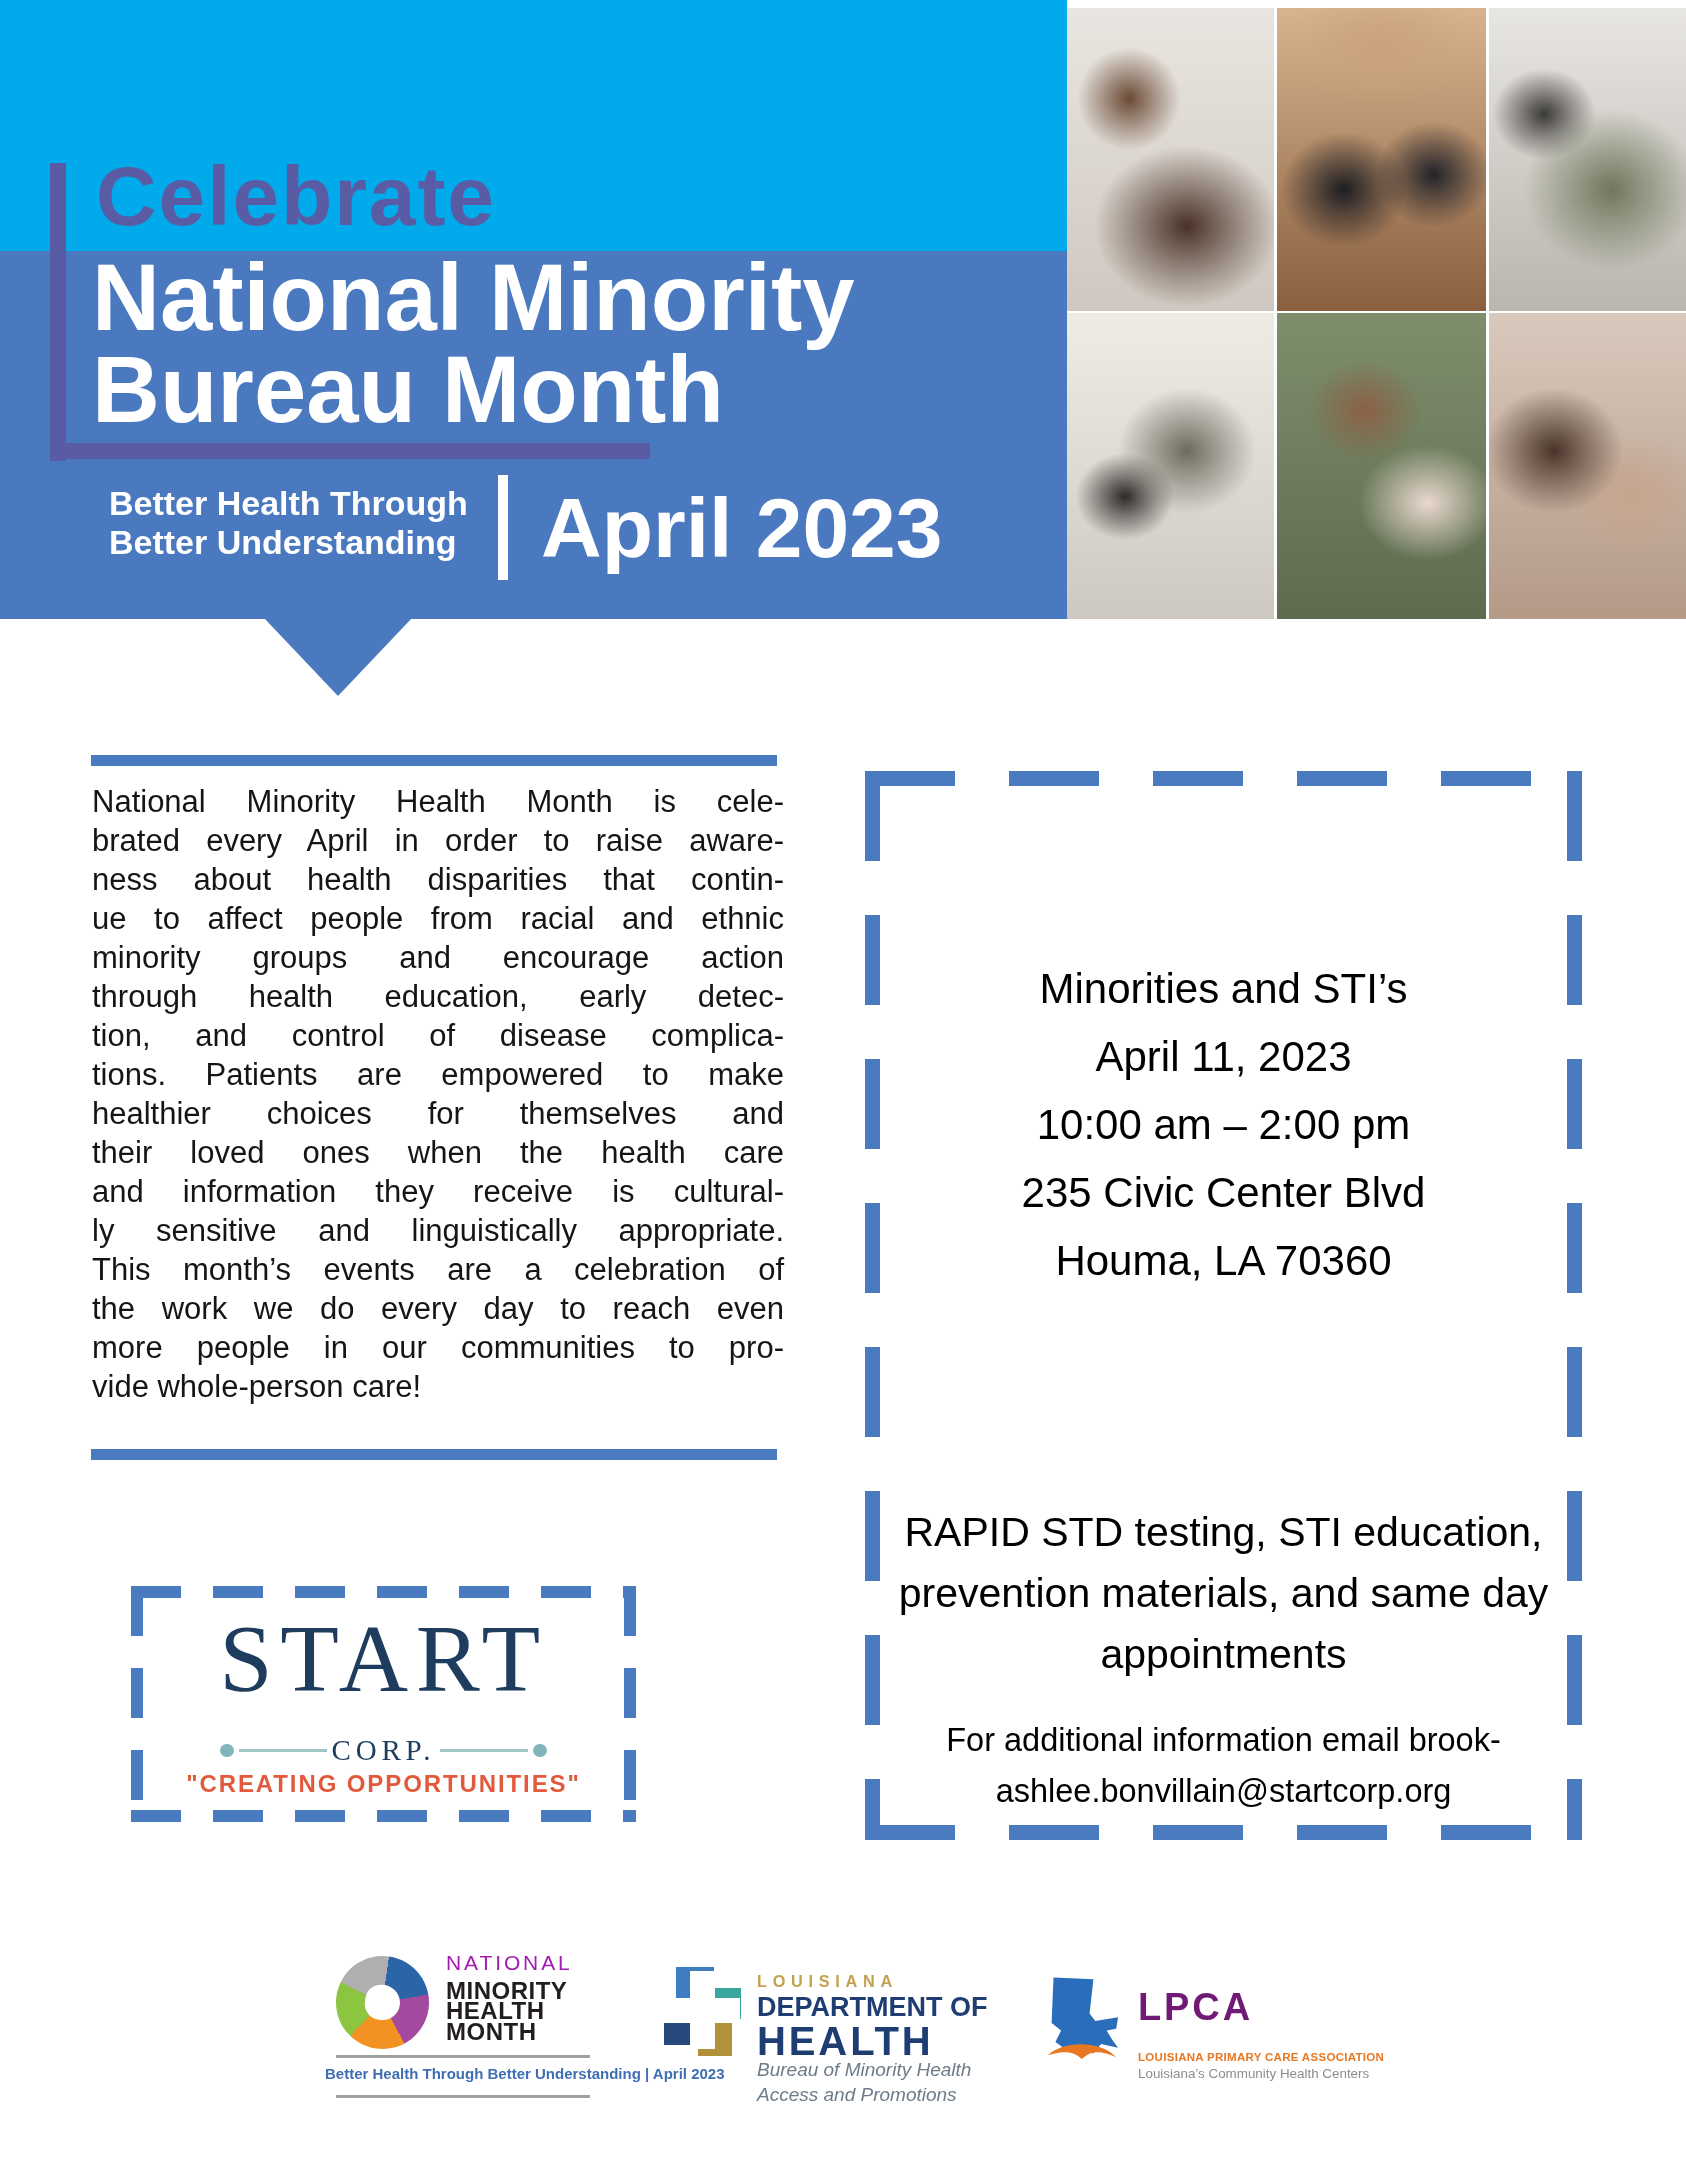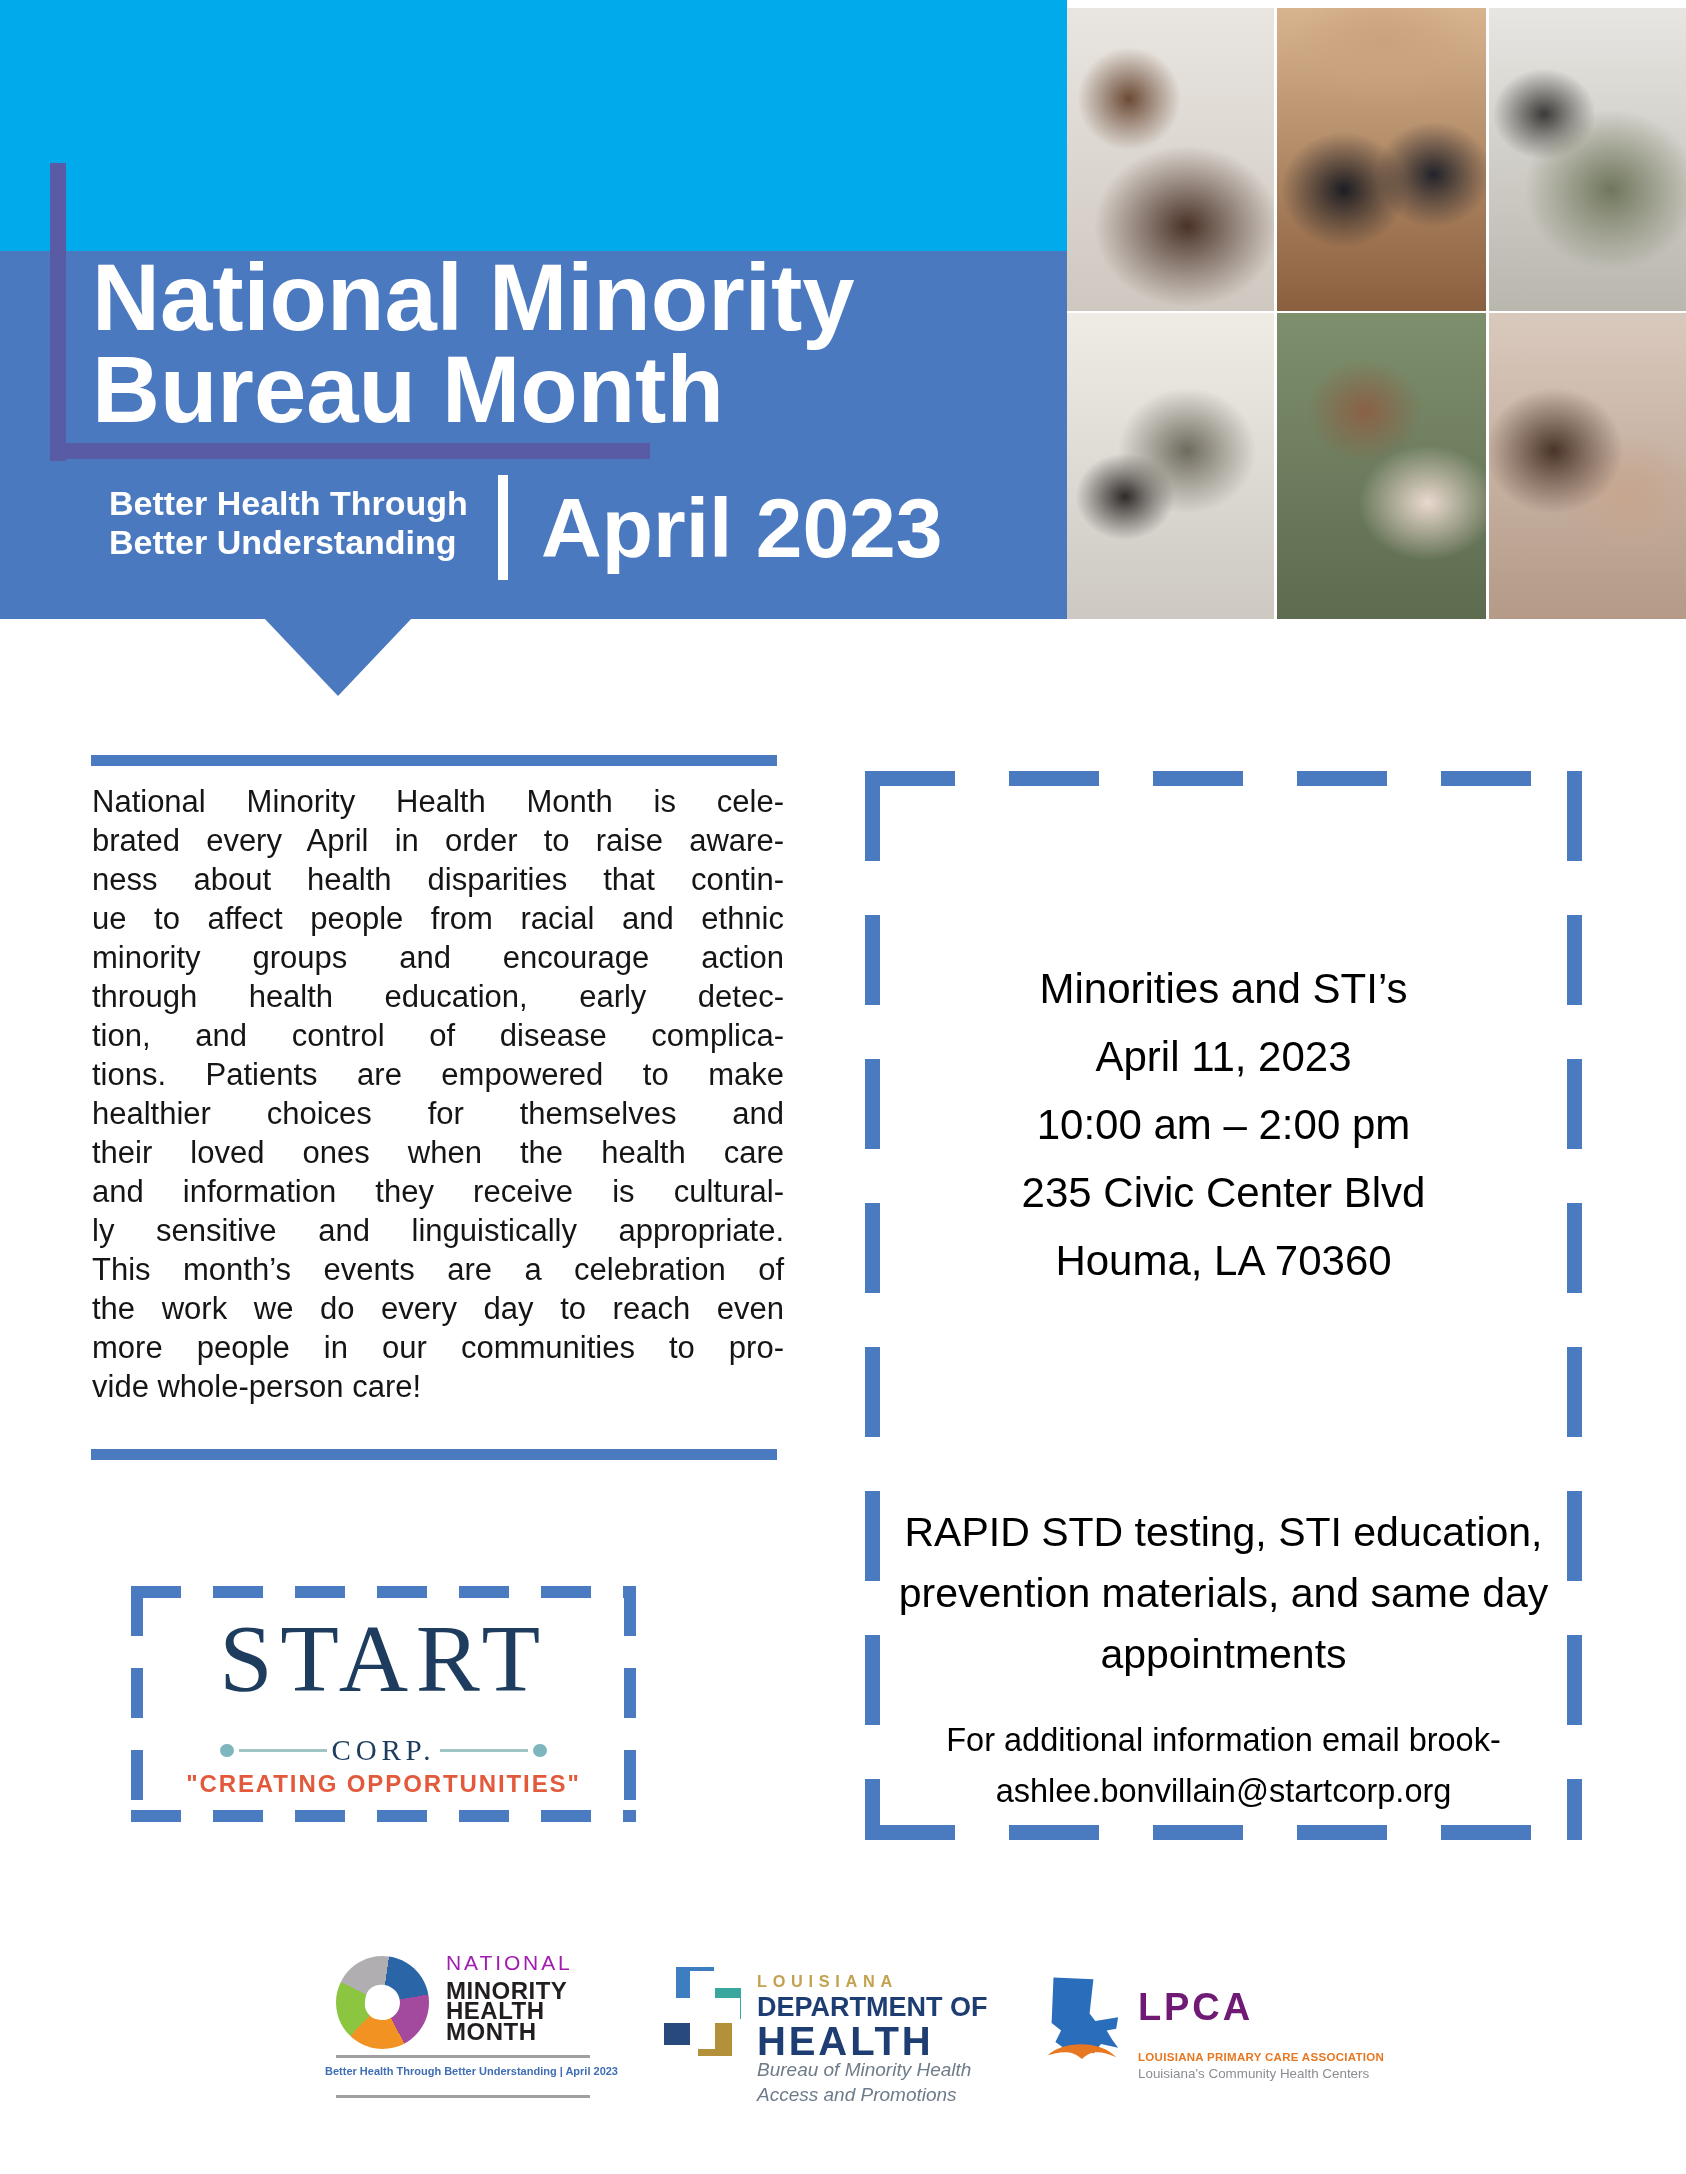--- a/index.html
+++ b/index.html
@@ -93,21 +93,21 @@
            background:conic-gradient(from 0deg, #2a65a8 0 20%, #a3499e 20% 40%, #f29222 40% 60%,
                                      #8cc540 60% 80%, #b1aeb1 80% 100%); }
   .swirl-center { position:absolute; left:29px; top:29px; width:35px; height:35px;
                   border-radius:46% 54% 52% 48%; background:#ffffff; }
   .nmhm-text { left:446px; top:1951px; }
   .nmhm-national { font-size:21px; letter-spacing:2.9px; color:#a21caf; margin-bottom:5.7px; }
   .nmhm-big { font-size:24px; font-weight:800; line-height:20.6px; letter-spacing:0.5px; color:#221e1f; }
   .nmhm-rule { left:336px; width:254px; height:2.9px; background:#a0a0a0; }
   .nmhm-rule1 { top:2055px; } .nmhm-rule2 { top:2095px; }
   .nmhm-tagline { left:325px; top:2065px; width:277px; text-align:left; white-space:nowrap;
-                  font-size:11px; font-weight:bold; color:#3f6eb4; }
+                  font-size:15px; font-weight:bold; color:#3f6eb4; }
 
   .ldh-icon { left:664px; top:1967px; width:78px; height:90px; }
   .ldh-sq { position:absolute; }
   .ldh-b { left:11.5px; top:0;    width:38px; height:38px; background:#3f7dc1; }
   .ldh-t { left:46px; top:21px; width:31px; height:31px; background:#3aa79f; }
   .ldh-n { left:0;    top:42px; width:36px; height:36px; background:#28497b; }
   .ldh-g { left:34px; top:55px; width:34px; height:34px; background:#b3913b; }
   .ldh-plus-v { left:26px; top:3.8px;  width:25px; height:78px; background:#ffffff; }
   .ldh-plus-h { left:0;    top:31px; width:76px; height:25px; background:#ffffff; }
   .ldh-louisiana { left:757px; top:1972px; font-size:16.3px; font-weight:bold; letter-spacing:5.7px; color:#c2a24f; }
@@ -124,20 +124,21 @@
 <body>
 
 <div class="page">
 
   <div class="abs band-top"></div>
   <div class="abs band-main"></div>
   <div class="abs pointer"></div>
   <div class="abs bracket-v"></div>
   <div class="abs bracket-h"></div>
 
+  <div class="abs celebrate">Celebrate</div>
   <div class="abs main-title">
     <div>National Minority</div>
     <div>Bureau Month</div>
   </div>
   <div class="abs hdr-tag">
     <div>Better Health Through</div>
     <div>Better Understanding</div>
   </div>
   <div class="abs hdr-sep"></div>
   <div class="abs hdr-date">April 2023</div>

